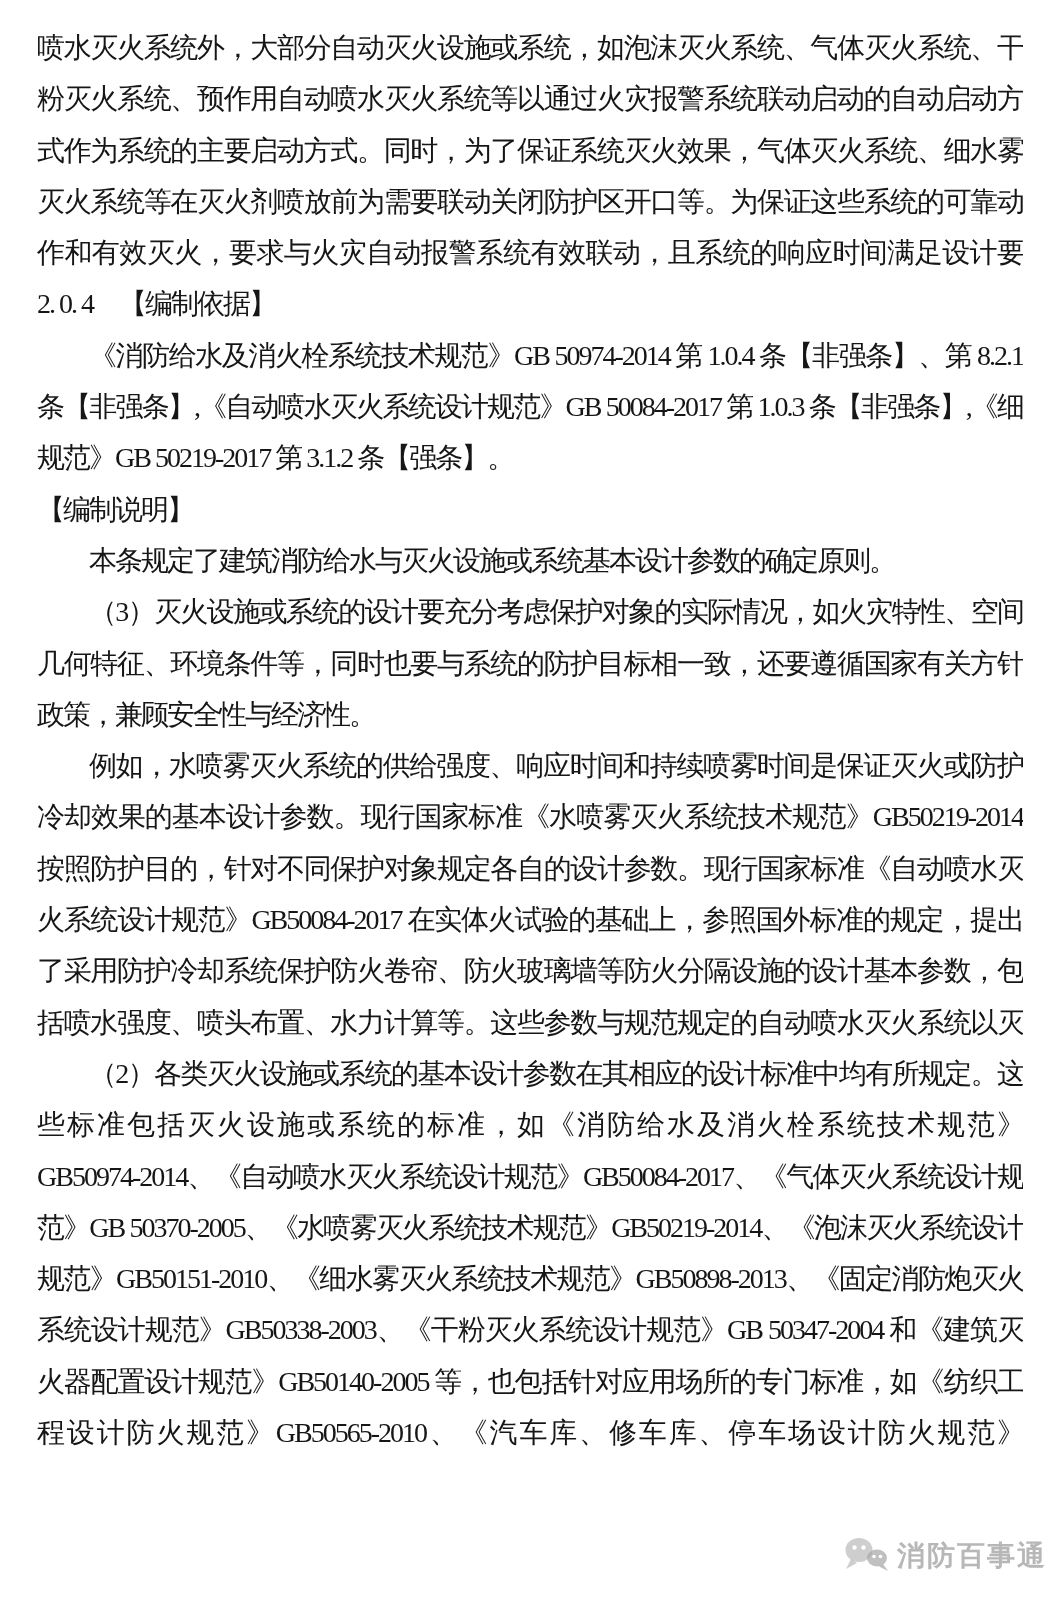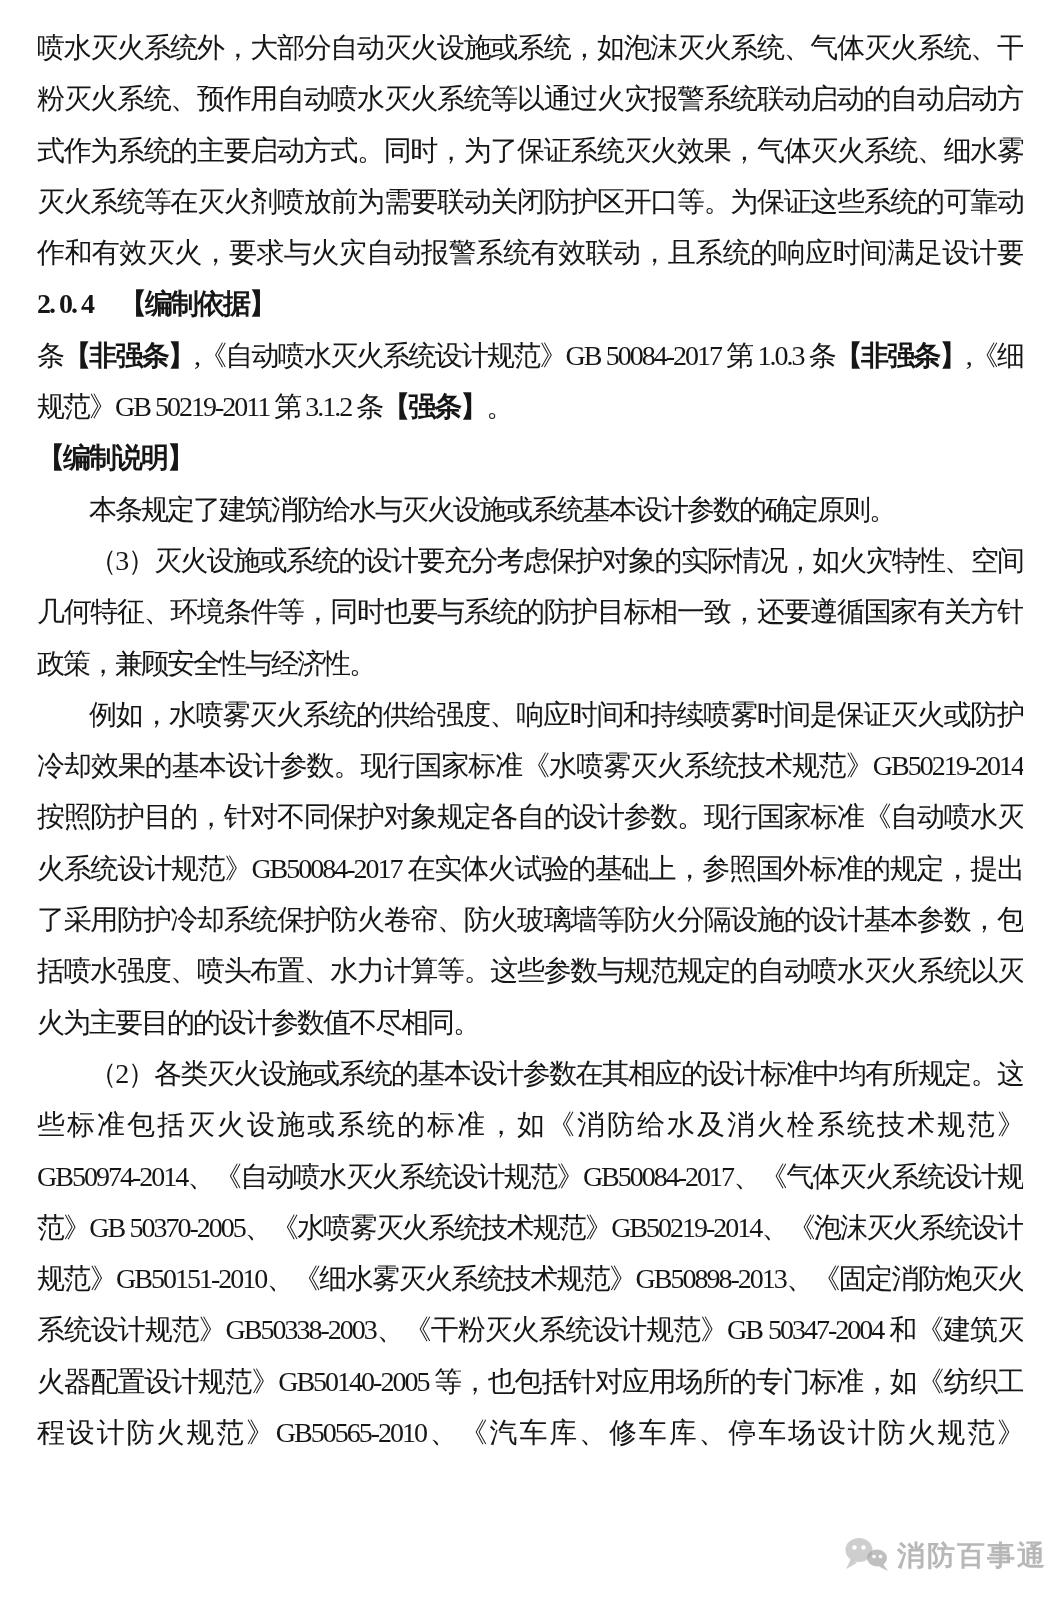--- a/index.html
+++ b/index.html
@@ -32,21 +32,21 @@
     height: 51.3px;
     overflow: hidden;
     text-align: left;
     white-space: normal;
   }
   .line.full {
     text-align: justify;
     text-align-last: justify;
   }
   .line.indent { padding-left: 52px; }
-  .bold { font-weight: 700; margin-top: 48px; }
+  .bold { font-weight: 400; margin-top: 48px; }
   .heading .line { font-weight: 400; }
   .footer-pagenum {
     position: absolute;
     left: 0; top: 1631px;
     width: 1058px;
     text-align: center;
     font-family: "Liberation Sans", "DejaVu Sans", sans-serif;
     font-weight: 700;
     font-size: 25px;
     color: #1c1c1c;
@@ -80,42 +80,42 @@
         <div class="line full"><span>喷水灭火系统外，大部分自动灭火设施或系统，如泡沫灭火系统、气体灭火系统、干</span></div>
         <div class="line full"><span>粉灭火系统、预作用自动喷水灭火系统等以通过火灾报警系统联动启动的自动启动方</span></div>
         <div class="line full"><span>式作为系统的主要启动方式。同时，为了保证系统灭火效果，气体灭火系统、细水雾</span></div>
         <div class="line full"><span>灭火系统等在灭火剂喷放前为需要联动关闭防护区开口等。为保证这些系统的可靠动</span></div>
         <div class="line full"><span>作和有效灭火，要求与火灾自动报警系统有效联动，且系统的响应时间满足设计要求。</span></div>
       </div>
       <div class="heading">
         <div class="line"><span class="bold">2. 0. 4</span><span class="bold">　</span><span class="bold">【编制依据】</span></div>
       </div>
       <div class="paragraph">
+        <div class="line indent full"><span>《消防给水及消火栓系统技术规范》GB 50974-2014 第 1.0.4 条</span><span class="bold">【非强条】</span><span>、第 8.2.1</span></div>
         <div class="line full"><span>条</span><span class="bold">【非强条】</span><span>,《自动喷水灭火系统设计规范》GB 50084-2017 第 1.0.3 条</span><span class="bold">【非强条】</span><span>,《细</span></div>
-        <div class="line"><span>规范》GB 50219-2011 第 3.1.2 条</span><span class="bold">【强条】</span><span>。</span></div>
+        <div class="line"><span>规范》GB 50219-2017 第 3.1.2 条</span><span class="bold">【强条】</span><span>。</span></div>
       </div>
       <div class="heading">
         <div class="line"><span class="bold">【编制说明】</span></div>
       </div>
       <div class="paragraph">
         <div class="line indent"><span>本条规定了建筑消防给水与灭火设施或系统基本设计参数的确定原则。</span></div>
       </div>
       <div class="paragraph">
         <div class="line indent full"><span>（3）灭火设施或系统的设计要充分考虑保护对象的实际情况，如火灾特性、空间</span></div>
         <div class="line full"><span>几何特征、环境条件等，同时也要与系统的防护目标相一致，还要遵循国家有关方针</span></div>
         <div class="line"><span>政策，兼顾安全性与经济性。</span></div>
       </div>
       <div class="paragraph">
         <div class="line indent full"><span>例如，水喷雾灭火系统的供给强度、响应时间和持续喷雾时间是保证灭火或防护</span></div>
         <div class="line full"><span>冷却效果的基本设计参数。现行国家标准《水喷雾灭火系统技术规范》GB50219-2014</span></div>
         <div class="line full"><span>按照防护目的，针对不同保护对象规定各自的设计参数。现行国家标准《自动喷水灭</span></div>
         <div class="line full"><span>火系统设计规范》GB50084-2017 在实体火试验的基础上，参照国外标准的规定，提出</span></div>
         <div class="line full"><span>了采用防护冷却系统保护防火卷帘、防火玻璃墙等防火分隔设施的设计基本参数，包</span></div>
         <div class="line full"><span>括喷水强度、喷头布置、水力计算等。这些参数与规范规定的自动喷水灭火系统以灭</span></div>
-        <div class="line"><span>火为主要目的的设计参数值不尽相同。</span></div>
       </div>
       <div class="paragraph">
         <div class="line indent full"><span>（2）各类灭火设施或系统的基本设计参数在其相应的设计标准中均有所规定。这</span></div>
         <div class="line full"><span>些标准包括灭火设施或系统的标准，如《消防给水及消火栓系统技术规范》</span></div>
         <div class="line full"><span>GB50974-2014、《自动喷水灭火系统设计规范》GB50084-2017、《气体灭火系统设计规</span></div>
         <div class="line full"><span>范》GB 50370-2005、《水喷雾灭火系统技术规范》GB50219-2014、《泡沫灭火系统设计</span></div>
         <div class="line full"><span>规范》GB50151-2010、《细水雾灭火系统技术规范》GB50898-2013、《固定消防炮灭火</span></div>
         <div class="line full"><span>系统设计规范》GB50338-2003、《干粉灭火系统设计规范》GB 50347-2004 和《建筑灭</span></div>
         <div class="line full"><span>火器配置设计规范》GB50140-2005 等，也包括针对应用场所的专门标准，如《纺织工</span></div>
         <div class="line full"><span>程设计防火规范》GB50565-2010、《汽车库、修车库、停车场设计防火规范》</span></div>

